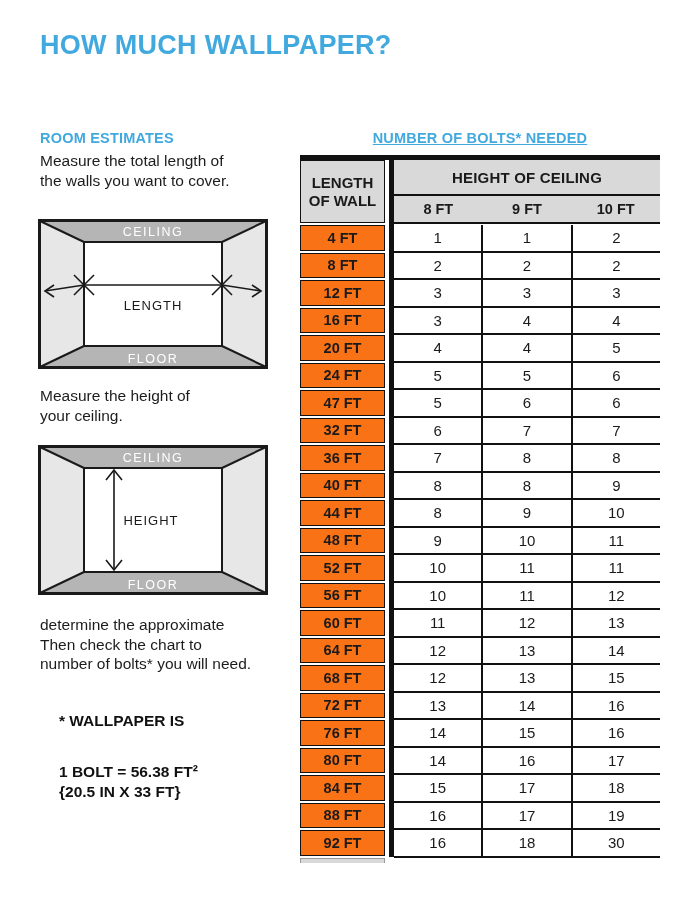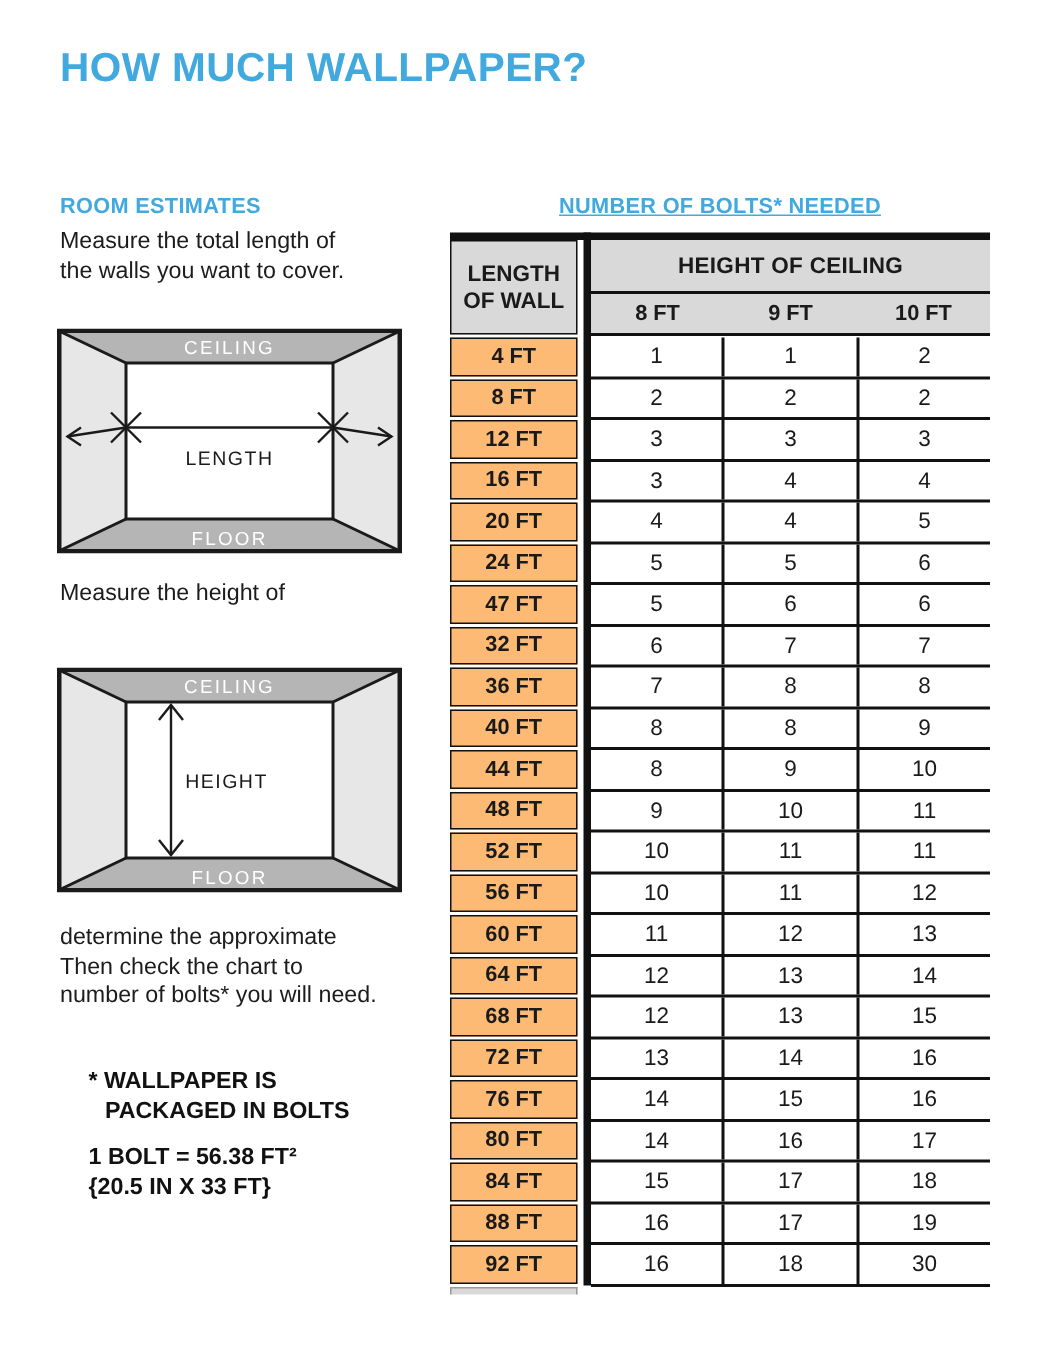--- a/index.html
+++ b/index.html
@@ -52,21 +52,21 @@
   .t-span {
     height:34px; background:#d9d9d9; border-bottom:2.5px solid #111;
     display:flex; align-items:center; justify-content:center;
     font-weight:700; font-size:15px; letter-spacing:0.2px;
   }
   .t-cols { height:26px; background:#d9d9d9; border-bottom:2.5px solid #111; display:flex; }
   .t-colh { flex:1; display:flex; align-items:center; justify-content:center; font-weight:700; font-size:14.5px; }
 
   .t-row { display:flex; height:27.5px; }
   .t-label {
-    width:85px; box-sizing:border-box; border:1.5px solid #111; background:#fdba74;
+    width:85px; box-sizing:border-box; border:1.5px solid #111; background:#f97316;
     margin-bottom:2px; display:flex; align-items:center; justify-content:center;
     font-weight:700; font-size:14.5px;
   }
   .t-rspacer { width:9px; }
   .t-data { flex:1; display:flex; border-bottom:2px solid #111; box-sizing:border-box; }
   .t-cell { flex:1; display:flex; align-items:center; justify-content:center; font-size:15px; border-right:2px solid #111; }
   .t-cell:last-child { border-right:none; }
   .t-sliver { width:85px; height:5px; background:#d9d9d9; box-sizing:border-box;
               border-left:1.5px solid #9a9a9a; border-right:1.5px solid #9a9a9a; border-top:1.5px solid #9a9a9a; }
 </style>
@@ -108,20 +108,21 @@
       <line x1="184" y1="66" x2="223" y2="72"></line>
       <polyline points="214,66 223,72 214,78"></polyline>
     </g>
     <text x="115" y="17" text-anchor="middle" font-size="12.5" letter-spacing="1.5" fill="#ffffff">CEILING</text>
     <text x="115" y="144" text-anchor="middle" font-size="12.5" letter-spacing="1.5" fill="#ffffff">FLOOR</text>
     <text x="115" y="91" text-anchor="middle" font-size="13" letter-spacing="1" fill="#1a1a1a">LENGTH</text>
   </svg>
 
   <div class="body-text step2">
     <span>Measure the height of</span>
+    <span>your ceiling.</span>
   </div>
 
   <svg class="diagram dg-height" viewBox="0 0 230 150">
     <polygon points="2,2 228,2 184,23 46,23" fill="#b5b5b5"></polygon>
     <polygon points="2,148 228,148 184,127 46,127" fill="#b5b5b5"></polygon>
     <polygon points="2,2 46,23 46,127 2,148" fill="#e7e7e7"></polygon>
     <polygon points="228,2 184,23 184,127 228,148" fill="#e7e7e7"></polygon>
     <rect x="46" y="23" width="138" height="104" fill="#ffffff" stroke="#1a1a1a" stroke-width="2"></rect>
     <g stroke="#1a1a1a" stroke-width="2">
       <line x1="2" y1="2" x2="46" y2="23"></line>
@@ -141,21 +142,20 @@
   </svg>
 
   <div class="body-text step3">
     <span>determine the approximate</span>
     <span>Then check the chart to</span>
     <span>number of bolts* you will need.</span>
   </div>
 
   <div class="footnote fn1">
     <span>* WALLPAPER IS</span>
-    <span class="indent">PACKAGED IN BOLTS</span>
   </div>
 
   <div class="footnote fn2">
     <span>1 BOLT = 56.38 FT²</span>
     <span>{20.5 IN X 33 FT}</span>
   </div>
 
   <div class="section-title st-table">NUMBER OF BOLTS* NEEDED</div>
 
   <div class="bolt-table">

